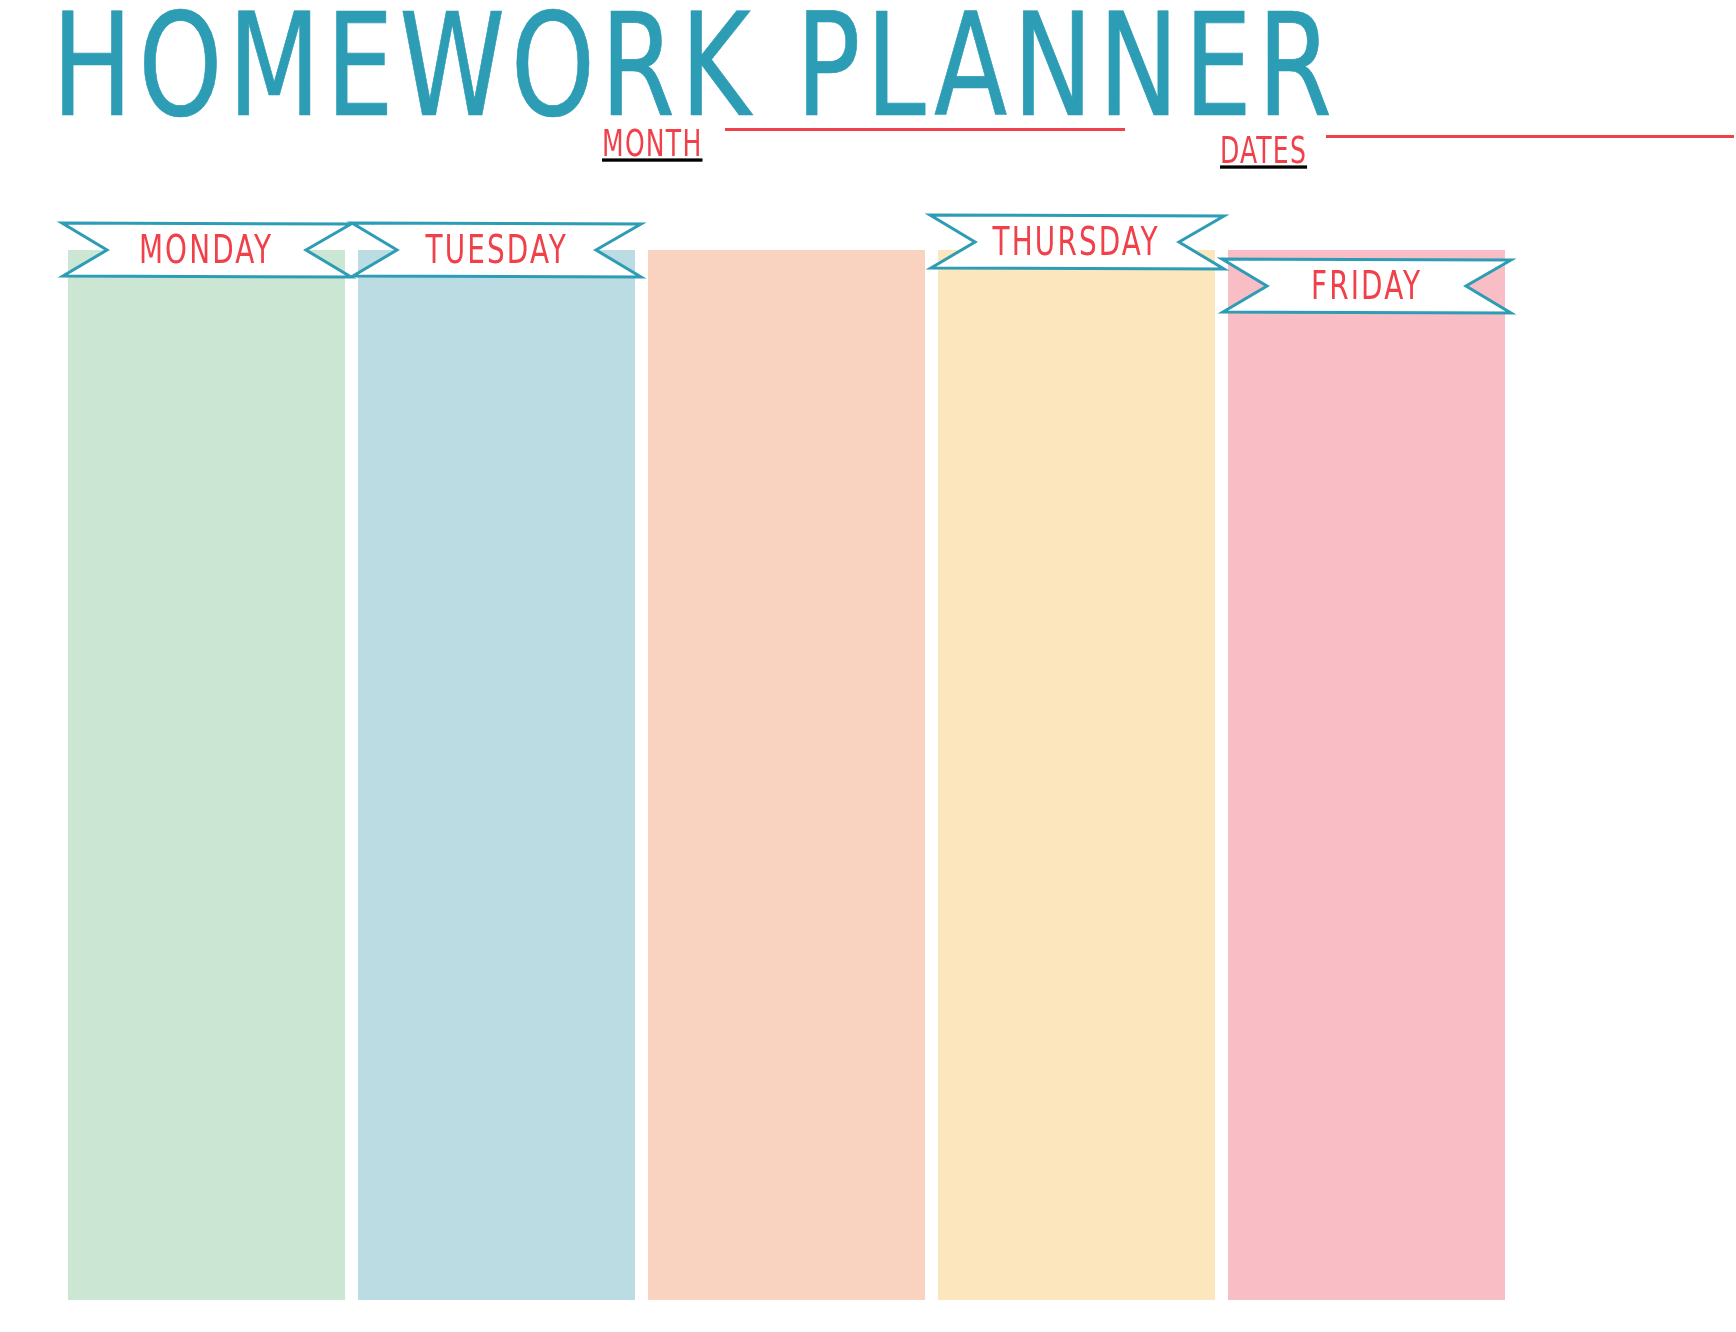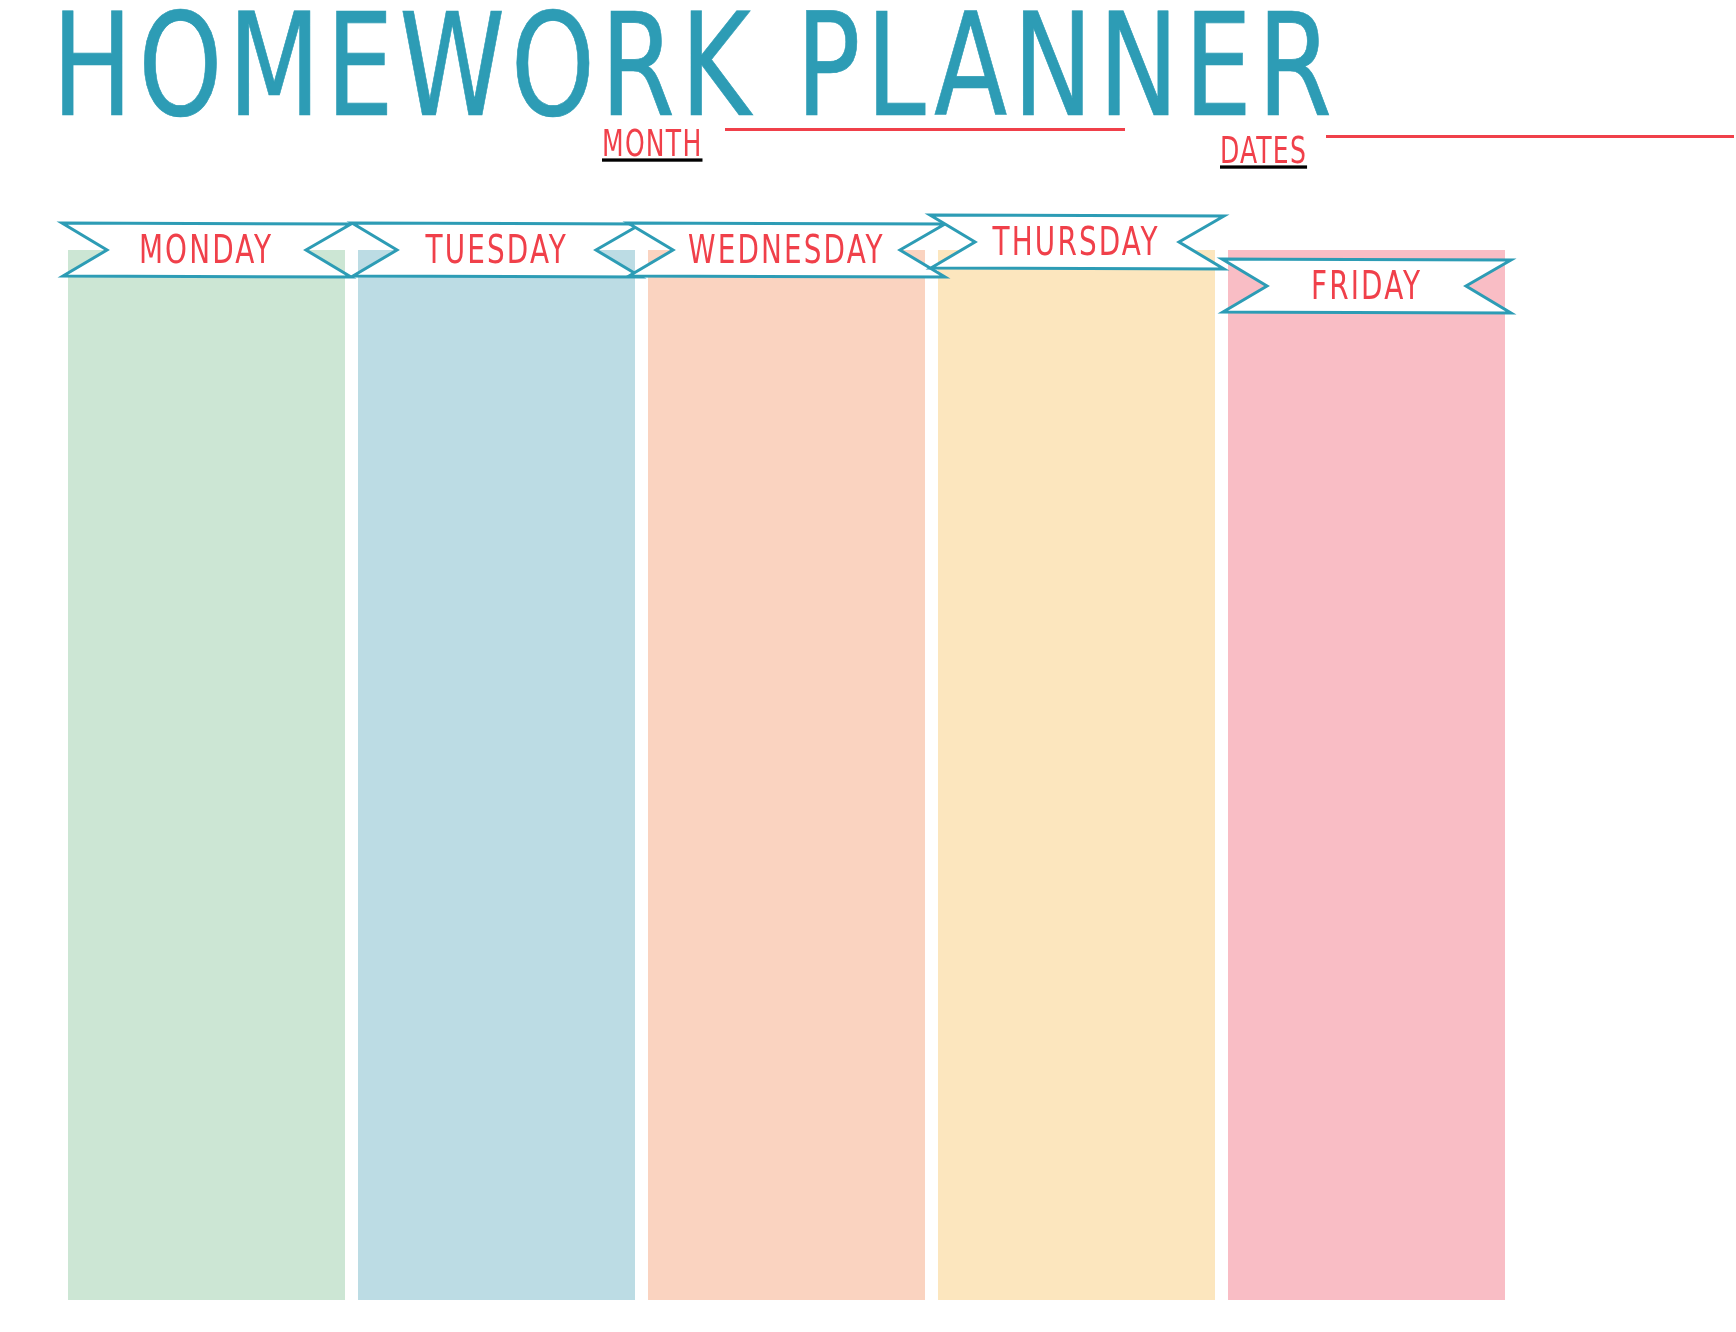--- a/index.html
+++ b/index.html
@@ -162,28 +162,20 @@
       <svg viewBox="0 0 291 56" preserveAspectRatio="none">
         <path d="M 1,1 L 290,2 L 245,28 L 290,55 L 2,54 L 46,28 Z" fill="#FFFFFF" stroke="#2D9CB5" stroke-width="3" stroke-linejoin="miter"></path>
       </svg>
       <div class="ribbon-label">
         <span>TUESDAY</span>
       </div>
     </div>
     <div class="day-column" style="left: 648px;">
       <div class="day-fill" style="background: rgb(250, 211, 192);"></div>
     </div>
-    <div class="ribbon" style="left: 627px; width: 319px; position: absolute; top: 222px; z-index: 5;">
-      <svg viewBox="0 0 319 56" preserveAspectRatio="none">
-        <path d="M 1,1 L 318,2 L 273,28 L 318,55 L 2,54 L 46,28 Z" fill="#FFFFFF" stroke="#2D9CB5" stroke-width="3" stroke-linejoin="miter"></path>
-      </svg>
-      <div class="ribbon-label">
-        <span>WEDNESDAY</span>
-      </div>
-    </div>
     <div class="day-column" style="left: 938px;">
       <div class="day-fill" style="background: rgb(252, 230, 190);"></div>
     </div>
     <div class="ribbon" style="left: 928.5px; width: 296px; position: absolute; top: 214px; z-index: 5;">
       <svg viewBox="0 0 296 56" preserveAspectRatio="none">
         <path d="M 1,1 L 295,2 L 250,28 L 295,55 L 2,54 L 46,28 Z" fill="#FFFFFF" stroke="#2D9CB5" stroke-width="3" stroke-linejoin="miter"></path>
       </svg>
       <div class="ribbon-label">
         <span>THURSDAY</span>
       </div>

